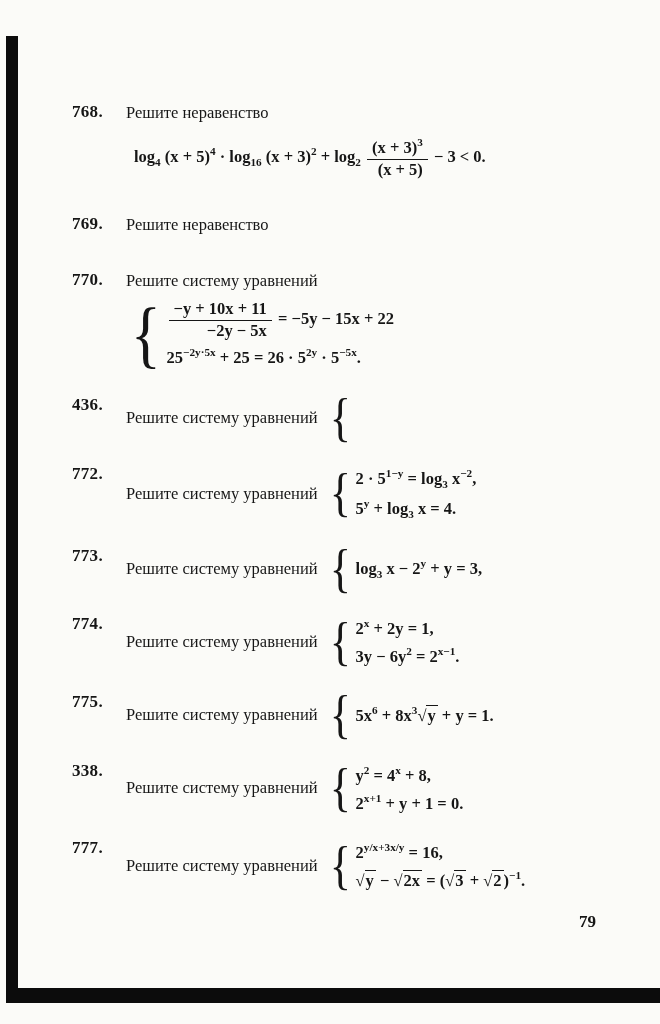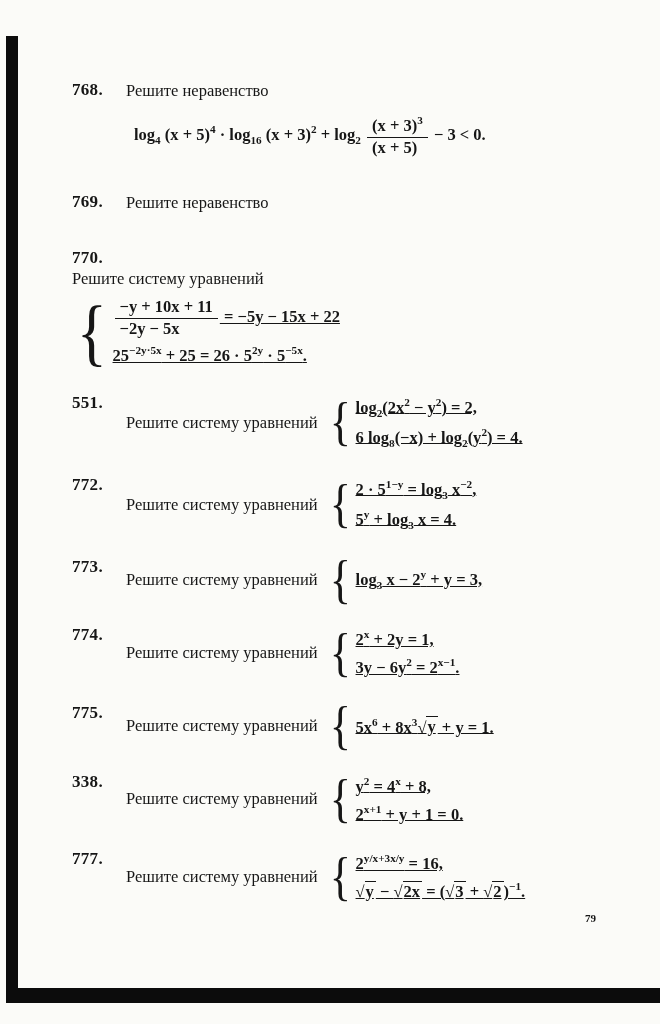--- a/index.html
+++ b/index.html
@@ -10,55 +10,55 @@
     color:#161616;
     position:relative;
     overflow:hidden;
   }
   
   .edge-left  { position:absolute; left:6px;  top:36px;  width:12px;  height:954px; background:#0c0c0c; }
   .edge-bottom{ position:absolute; left:6px;  top:988px; right:0;     height:15px;  background:#0c0c0c; }
 
   .content { position:absolute; left:72px; top:80px; right:28px; }
 
-  .problem { display:flex; align-items:flex-start; }
+  .problem { display:flex; align-items:flex-start;margin-top:22px; }
   .pnum { width:54px; flex-shrink:0; font-weight:bold; font-size:17px; letter-spacing:.3px; }
   .pbody { font-size:16.5px; line-height:1.35; }
   .ptext { margin-right:10px; white-space:nowrap; }
 
   .formula { font-weight:bold; font-size:16.5px; white-space:nowrap; }
   sub { font-size:68%; }
   sup { font-size:68%; }
 
   
   .layout-block  { margin-bottom:34px; }
   .layout-block  .formula { display:block; margin-top:12px; margin-left:8px; }
   .layout-inline { margin-bottom:34px; }
   .layout-inline .pbody { display:flex; align-items:center; }
-  .layout-stack  { margin-bottom:24px;flex-direction:column; }
+  .layout-stack  { margin-bottom:24px; }
   .layout-stack  .formula { display:block; margin-top:6px; margin-left:2px; }
   .layout-sys    { margin-bottom:22px; }
   .layout-sys    .pbody { display:flex; align-items:center; }
 
   
-  .frac { display:inline-block; vertical-align:middle; text-align:left; line-height:1.15; margin:0 2px; }
+  .frac { display:inline-block; vertical-align:middle; text-align:right; line-height:1.15; margin:0 2px; }
   .frac .num { display:block; padding:0 5px 1px; }
   .frac .den { display:block; padding:1px 5px 0; border-top:1.5px solid #161616; }
 
   .sys  { display:inline-flex; align-items:center; }
   .brace { font-size:52px; font-weight:400; line-height:.9; margin-right:3px; transform:scaleX(.85); }
   .problem-770 .brace { font-size:74px; }
   .eqs { display:inline-block; text-align:left; }
-  .eqs .eq { display:block; padding:2px 0;text-decoration:underline; }
+  .eqs .eq { display:block; padding:2px 0; }
 
   .sqrt { white-space:nowrap; }
   .sqrt .rad { border-top:1.5px solid #161616; padding:0 2px 0 1px; }
   .ovl { border-top:1px solid #161616; }
 
-  .page-number { position:absolute; right:64px; top:912px; font-weight:bold; font-size:11px; }
+  .page-number { position:absolute; right:64px; top:912px; font-weight:bold; font-size:17px; }
 </style>
 </head>
 <body>
 
 <div class="edge-left"></div>
 <div class="edge-bottom"></div>
 
 <div class="content">
 
   <div class="problem layout-block problem-768">
@@ -84,29 +84,25 @@
             <span class="brace">{</span>
             <span class="eqs">
               <span class="eq"><span class="frac"><span class="num">−y + 10x + 11</span><span class="den">−2y − 5x</span></span> = −5y − 15x + 22</span>
               <span class="eq">25<sup>−2y·5x</sup> + 25 = 26 · 5<sup>2y</sup> · 5<sup>−5x</sup>.</span>
             </span>
           </span></span>
     </div>
   </div>
 
   <div class="problem layout-sys problem-771">
-    <div class="pnum">551.</div>
+    <div class="pnum">436.</div>
     <div class="pbody">
       <span class="ptext">Решите систему уравнений</span>
       <span class="formula"><span class="sys">
             <span class="brace">{</span>
-            <span class="eqs">
-              <span class="eq">log<sub>2</sub>(2x<sup>2</sup> − y<sup>2</sup>) = 2,</span>
-              <span class="eq">6 log<sub>8</sub>(−x) + log<sub>2</sub>(y<sup>2</sup>) = 4.</span>
-            </span>
           </span></span>
     </div>
   </div>
 
   <div class="problem layout-sys problem-772">
     <div class="pnum">772.</div>
     <div class="pbody">
       <span class="ptext">Решите систему уравнений</span>
       <span class="formula"><span class="sys">
             <span class="brace">{</span>

